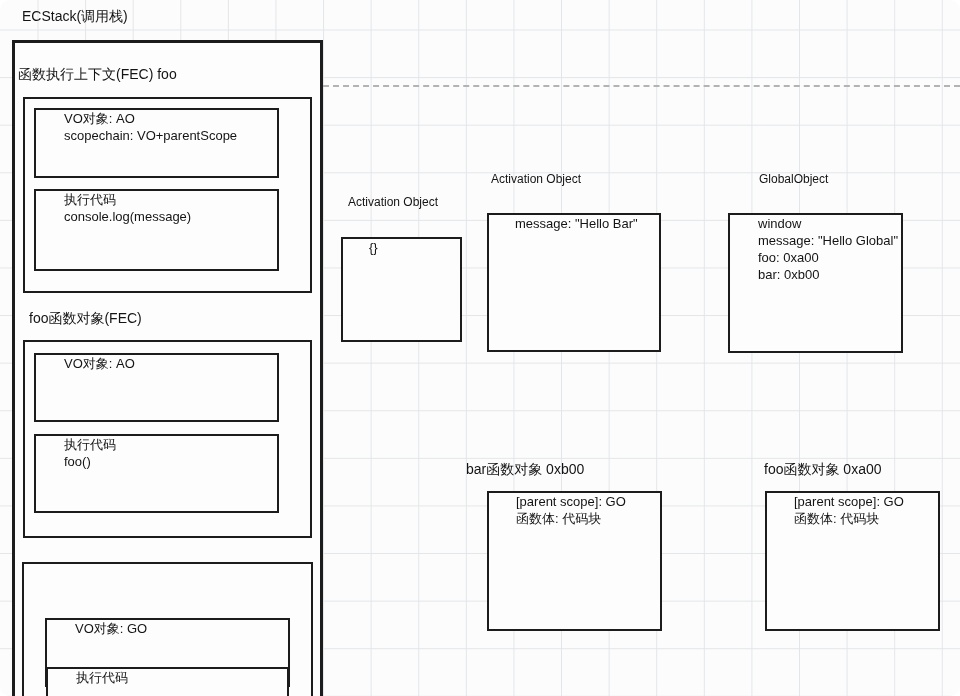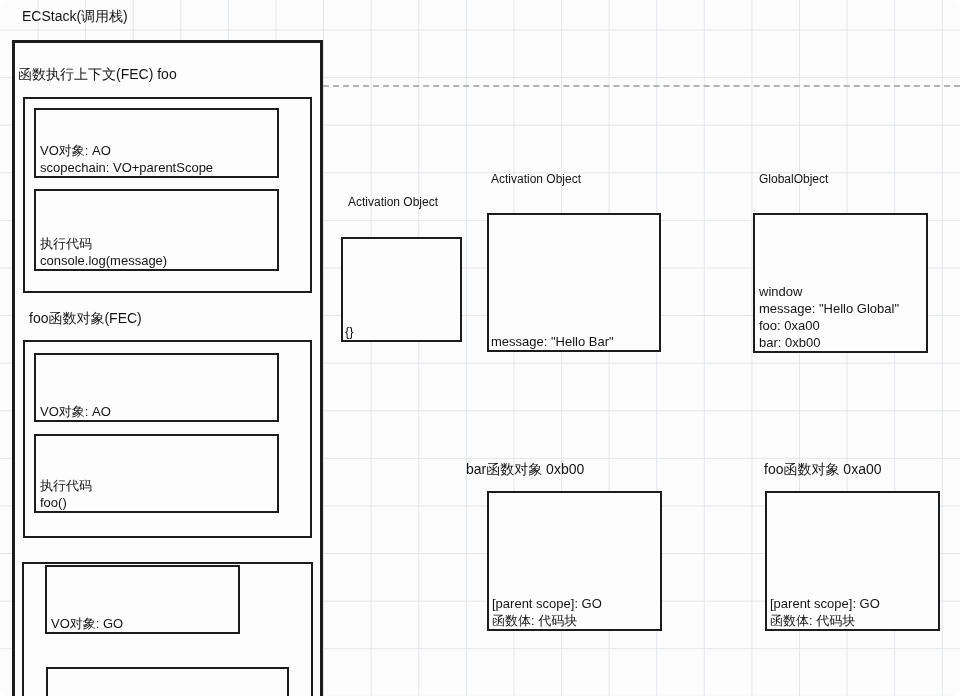--- a/index.html
+++ b/index.html
@@ -23,21 +23,22 @@
     border:2px solid #1c1c1c;
     background:#fdfdfd;
   }
   .frame.big{border-width:3px;}
   .box{
     position:absolute;
     box-sizing:border-box;
     border:2px solid #1c1c1c;
     background:#fdfdfd;
     display:flex;
-    align-items:flex-end;
+    align-items:flex-start;
+    padding-left:24px;
   }
   .txt{
     white-space:pre-line;
     font-size:13px;
     line-height:17px;
     padding-left:4px;
   }
   .lbl{
     position:absolute;
     font-size:12px;
@@ -84,21 +85,21 @@
     <span class="txt">VO对象: AO</span>
   </div>
 
   <div class="box" style="left:34px;top:434px;width:245px;height:79px">
     <span class="txt">执行代码
 foo()</span>
   </div>
 
   <div class="frame" style="left:22px;top:562px;width:291px;height:220px"></div>
 
-  <div class="box" style="left:45px;top:565px;width:195px;height:69px">
+  <div class="box" style="left:45px;top:618px;width:245px;height:69px">
     <span class="txt">VO对象: GO</span>
   </div>
 
   <div class="box" style="left:46px;top:667px;width:243px;height:70px">
     <span class="txt">执行代码</span>
   </div>
 
   <div class="lbl" style="left:348px;top:195px">Activation Object</div>
 
   <div class="box" style="left:341px;top:237px;width:121px;height:105px">
@@ -106,21 +107,21 @@
   </div>
 
   <div class="lbl" style="left:491px;top:172px">Activation Object</div>
 
   <div class="box" style="left:487px;top:213px;width:174px;height:139px">
     <span class="txt" style="padding-left:2px">message: "Hello Bar"</span>
   </div>
 
   <div class="lbl" style="left:759px;top:172px">GlobalObject</div>
 
-  <div class="box" style="left:753px;top:213px;width:175px;height:140px">
+  <div class="box" style="left:728px;top:213px;width:175px;height:140px">
     <span class="txt">window
 message: "Hello Global"
 foo: 0xa00
 bar: 0xb00</span>
   </div>
 
   <div class="lbl cjk" style="left:466px;top:461px">bar函数对象 0xb00</div>
 
   <div class="box" style="left:487px;top:491px;width:175px;height:140px">
     <span class="txt" style="padding-left:3px">[parent scope]: GO

